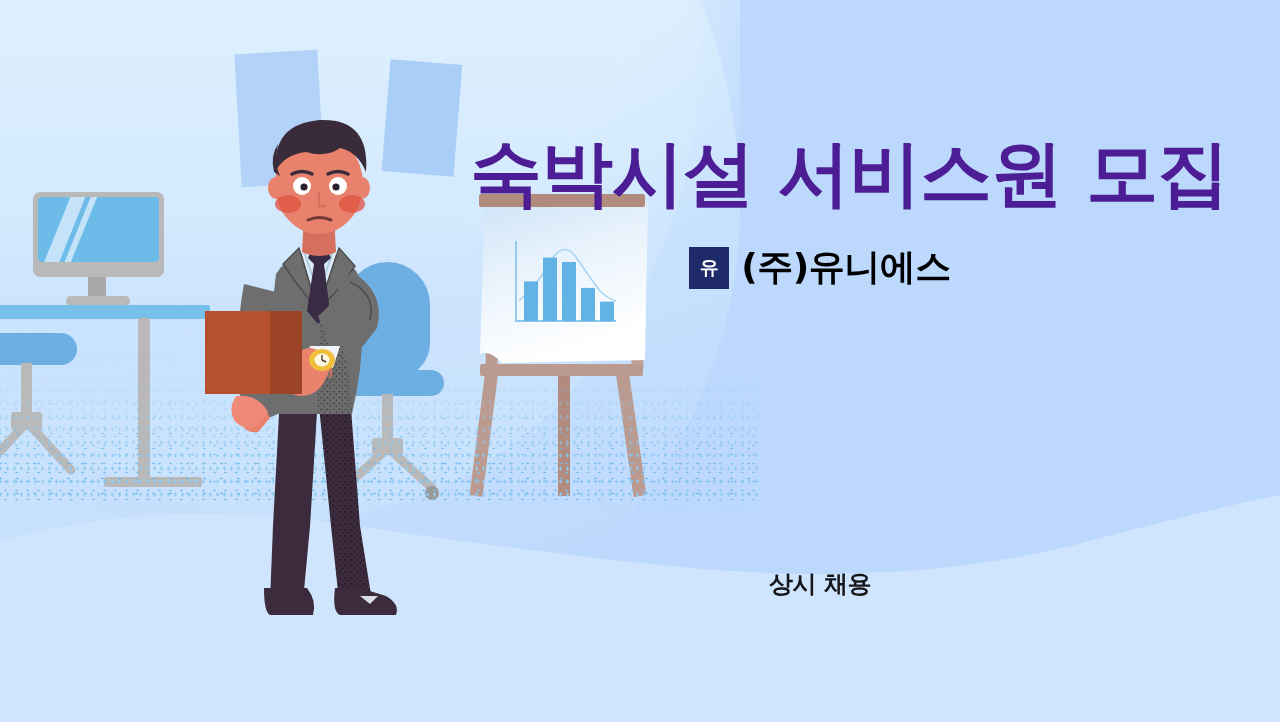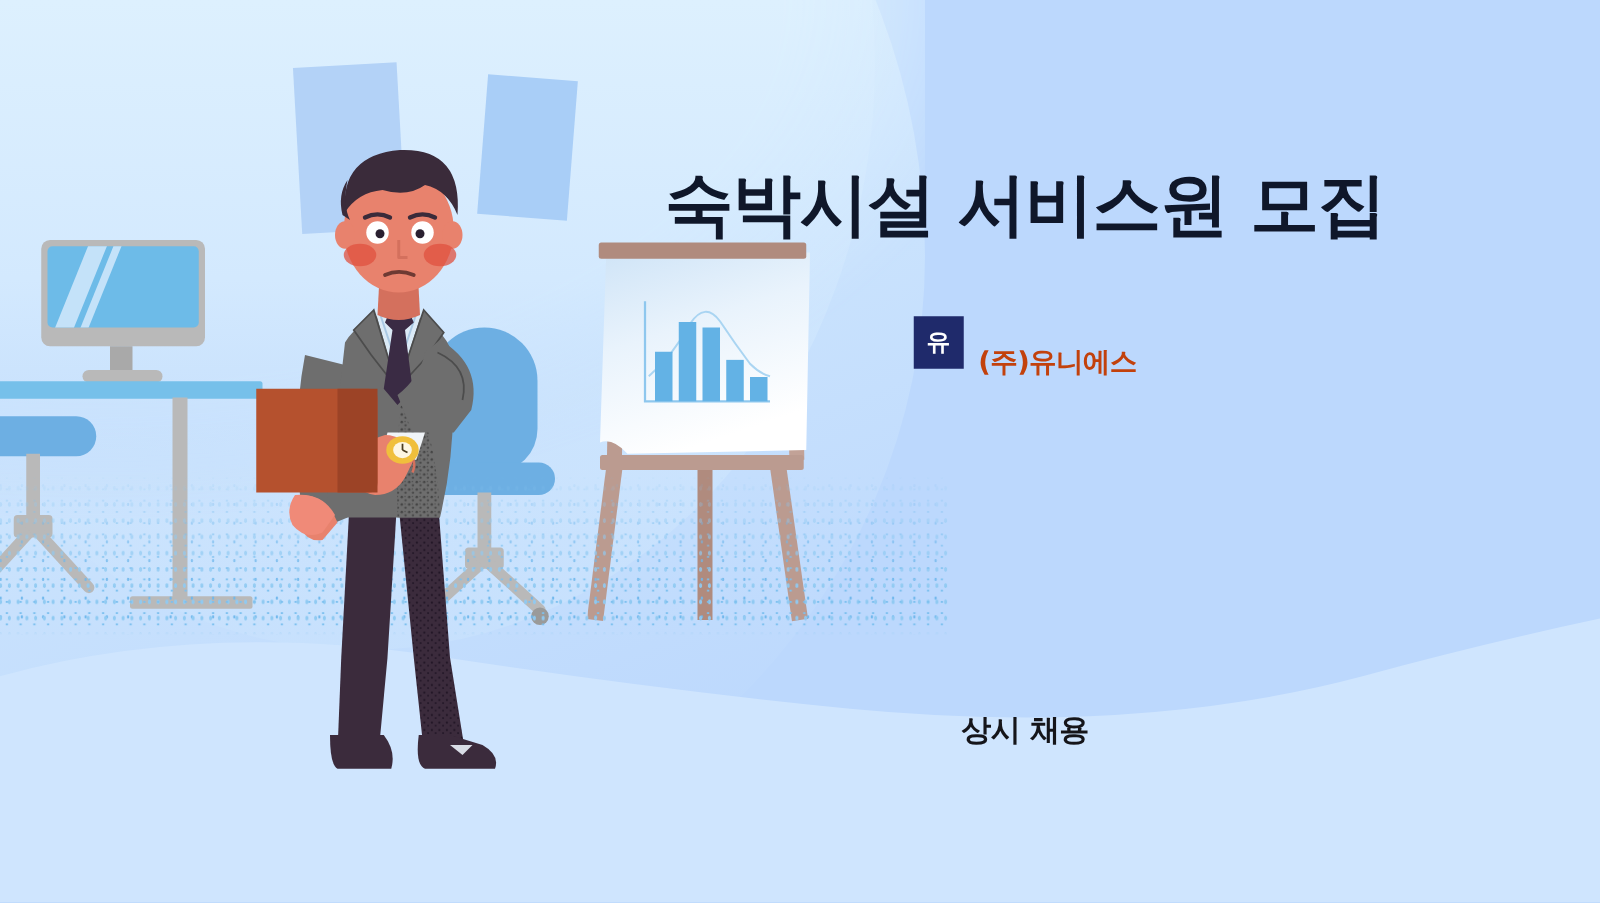--- a/index.html
+++ b/index.html
@@ -137,42 +137,42 @@
 
   .mini-chart { position:absolute; left:512px; top:239px; width:110px; height:92px; }
 
   
   .man { position:absolute; left:200px; top:96px; width:270px; height:520px; }
 
   
   .title {
     position:absolute; left:470px; top:132px; width:700px;
     text-align:center;
-    font-size:55px; font-weight:bold; color:#0f172a;
+    font-size:72px; font-weight:bold; color:#4c1d95;
     letter-spacing:-1px; line-height:1.15;
     white-space:nowrap;
     font-family:"DejaVu Sans","Liberation Sans",sans-serif;
   }
   .company-row {
     position:absolute; left:470px; top:243px; width:700px;
     display:flex; align-items:center; justify-content:center; gap:12px;
   }
   .logo-badge {
     width:40px; height:42px;
     background:#1f2a6b;
     color:#ffffff;
     display:flex; align-items:center; justify-content:center;
     font-size:19px; font-weight:600;
     font-family:"DejaVu Sans","Liberation Sans",sans-serif;
     flex:0 0 auto;
   }
   .company-name {
-    font-size:22px; font-weight:bold; color:#c2410c;
+    font-size:36px; font-weight:bold; color:#000000;
     font-family:"DejaVu Sans","Liberation Sans",sans-serif;
-    letter-spacing:-.5px; white-space:nowrap;margin-top:32px;
+    letter-spacing:-.5px; white-space:nowrap;
   }
   .hiring-note {
     position:absolute; left:470px; top:568px; width:700px;
     text-align:center;
     font-size:24px; font-weight:bold; color:#15151a;
     font-family:"DejaVu Sans","Liberation Sans",sans-serif;
     letter-spacing:-.5px; white-space:nowrap;
   }
 </style>
 </head>

